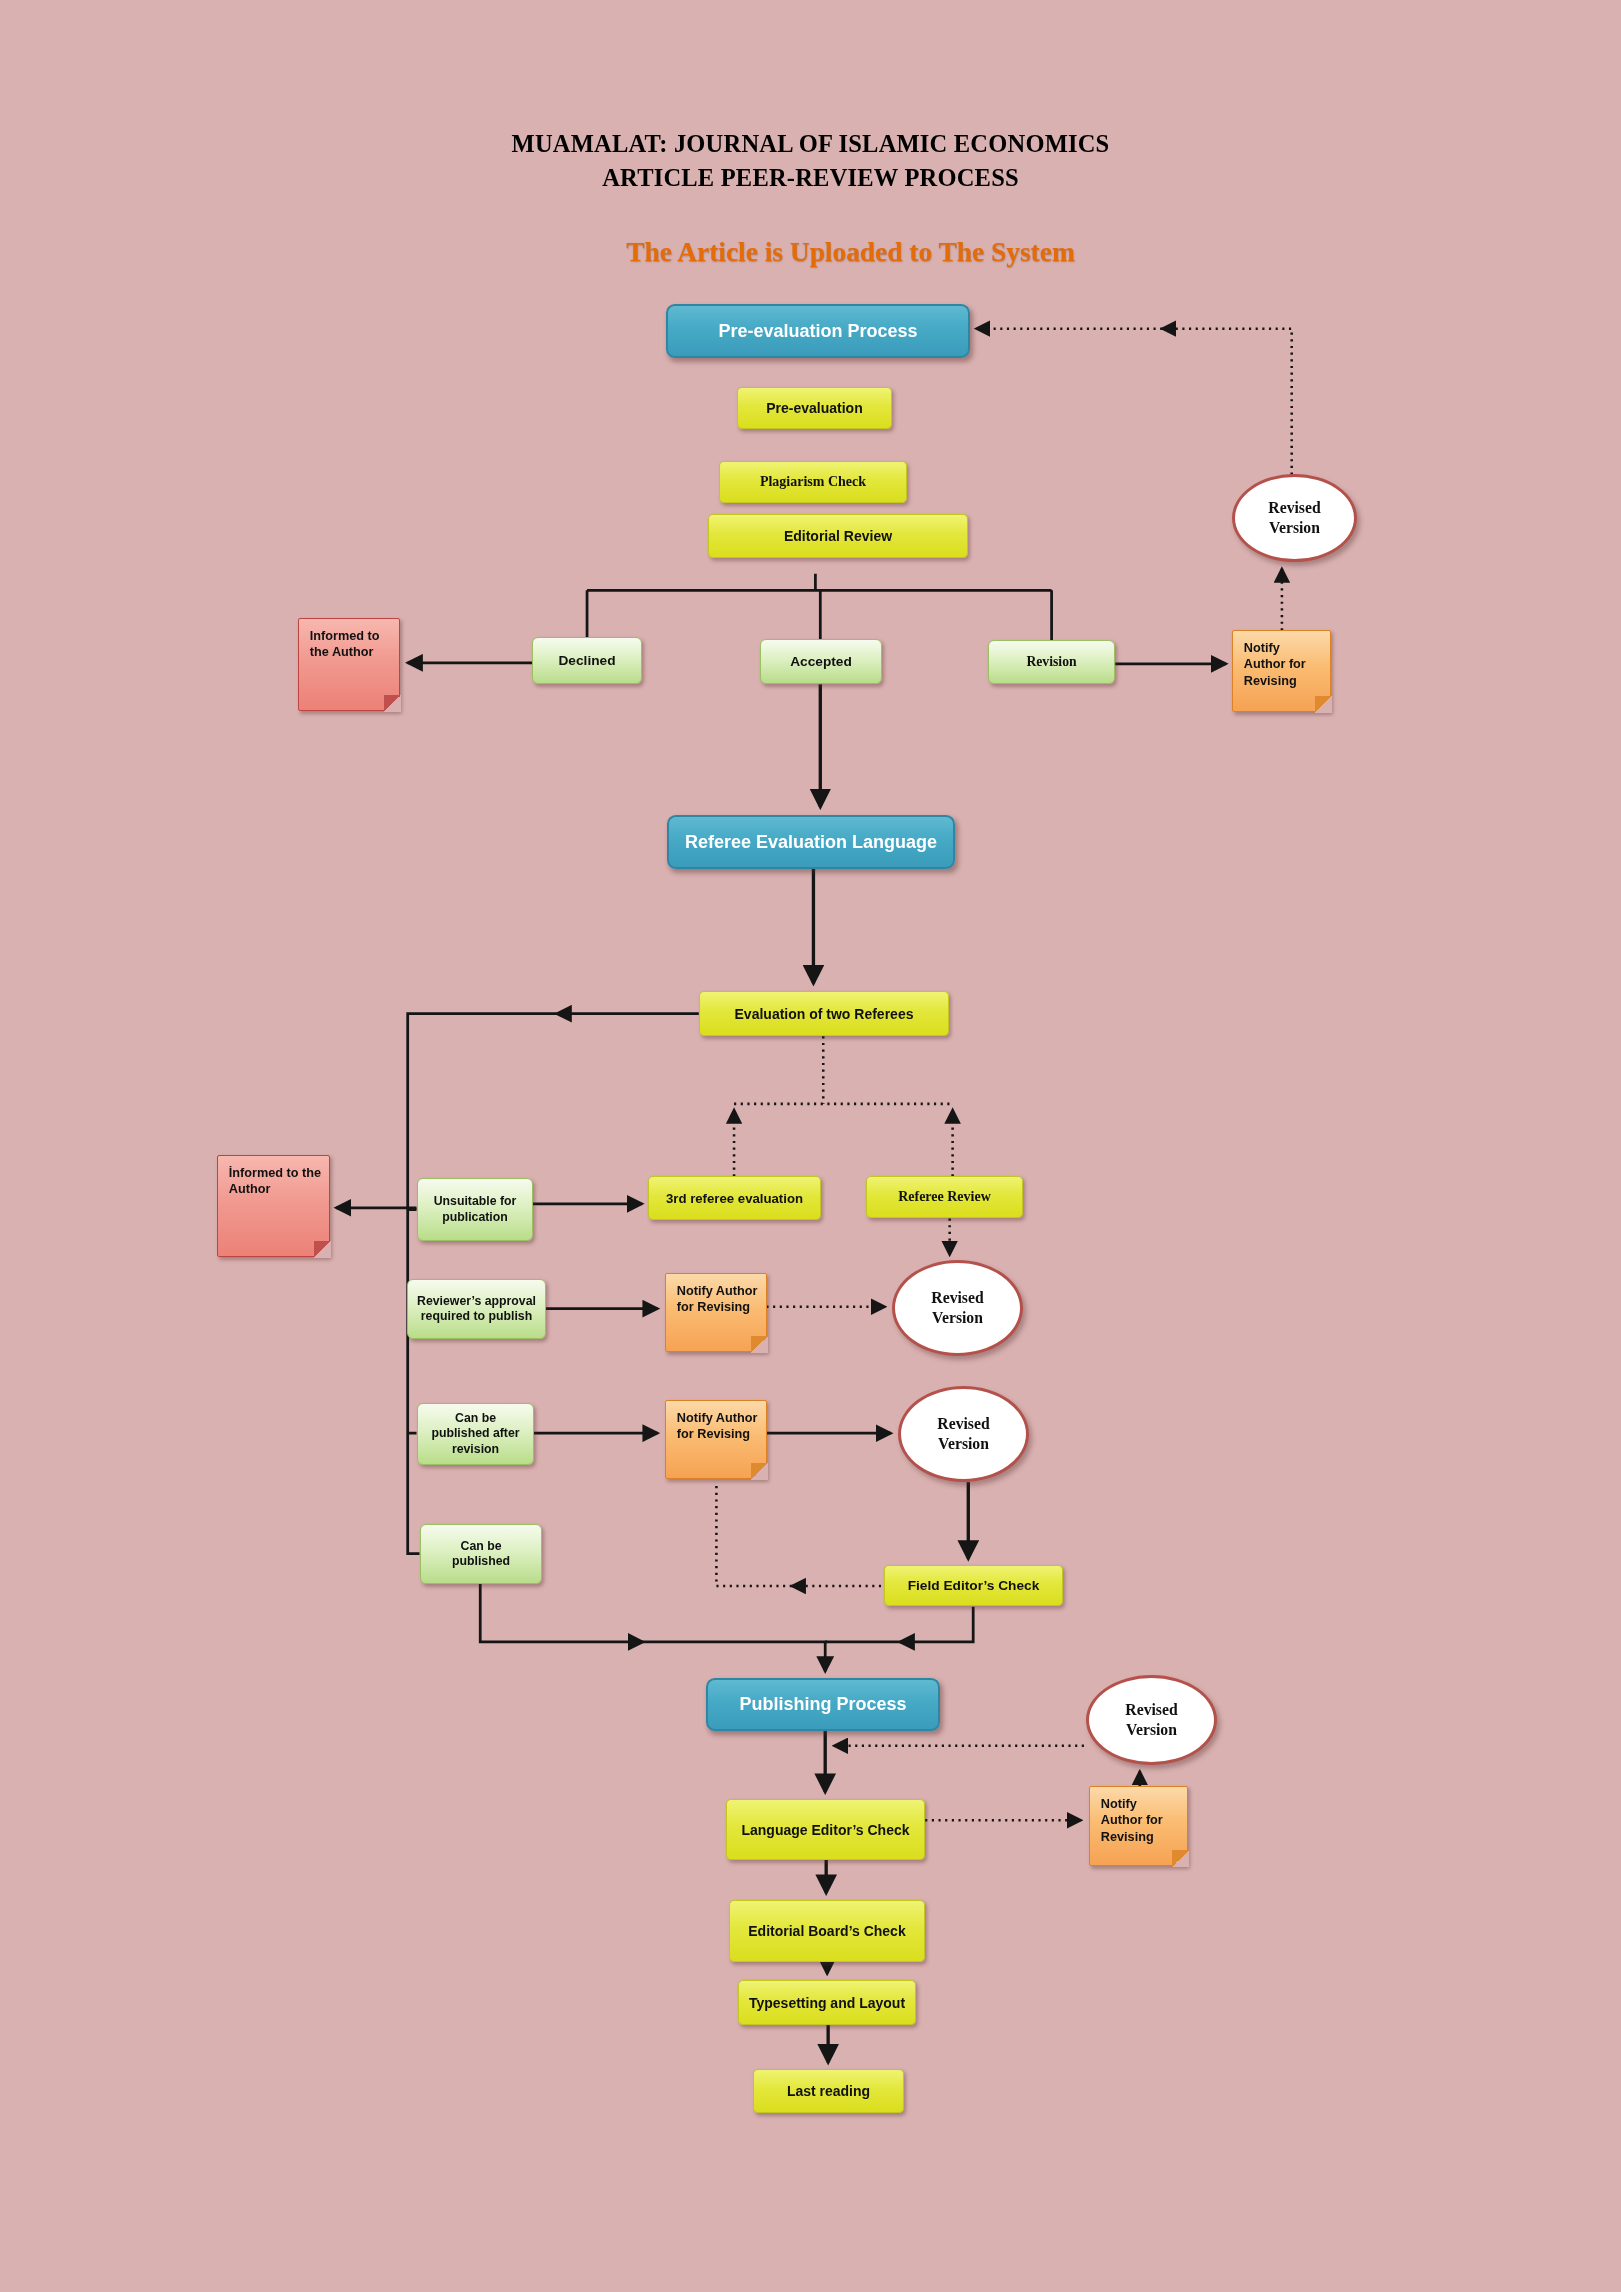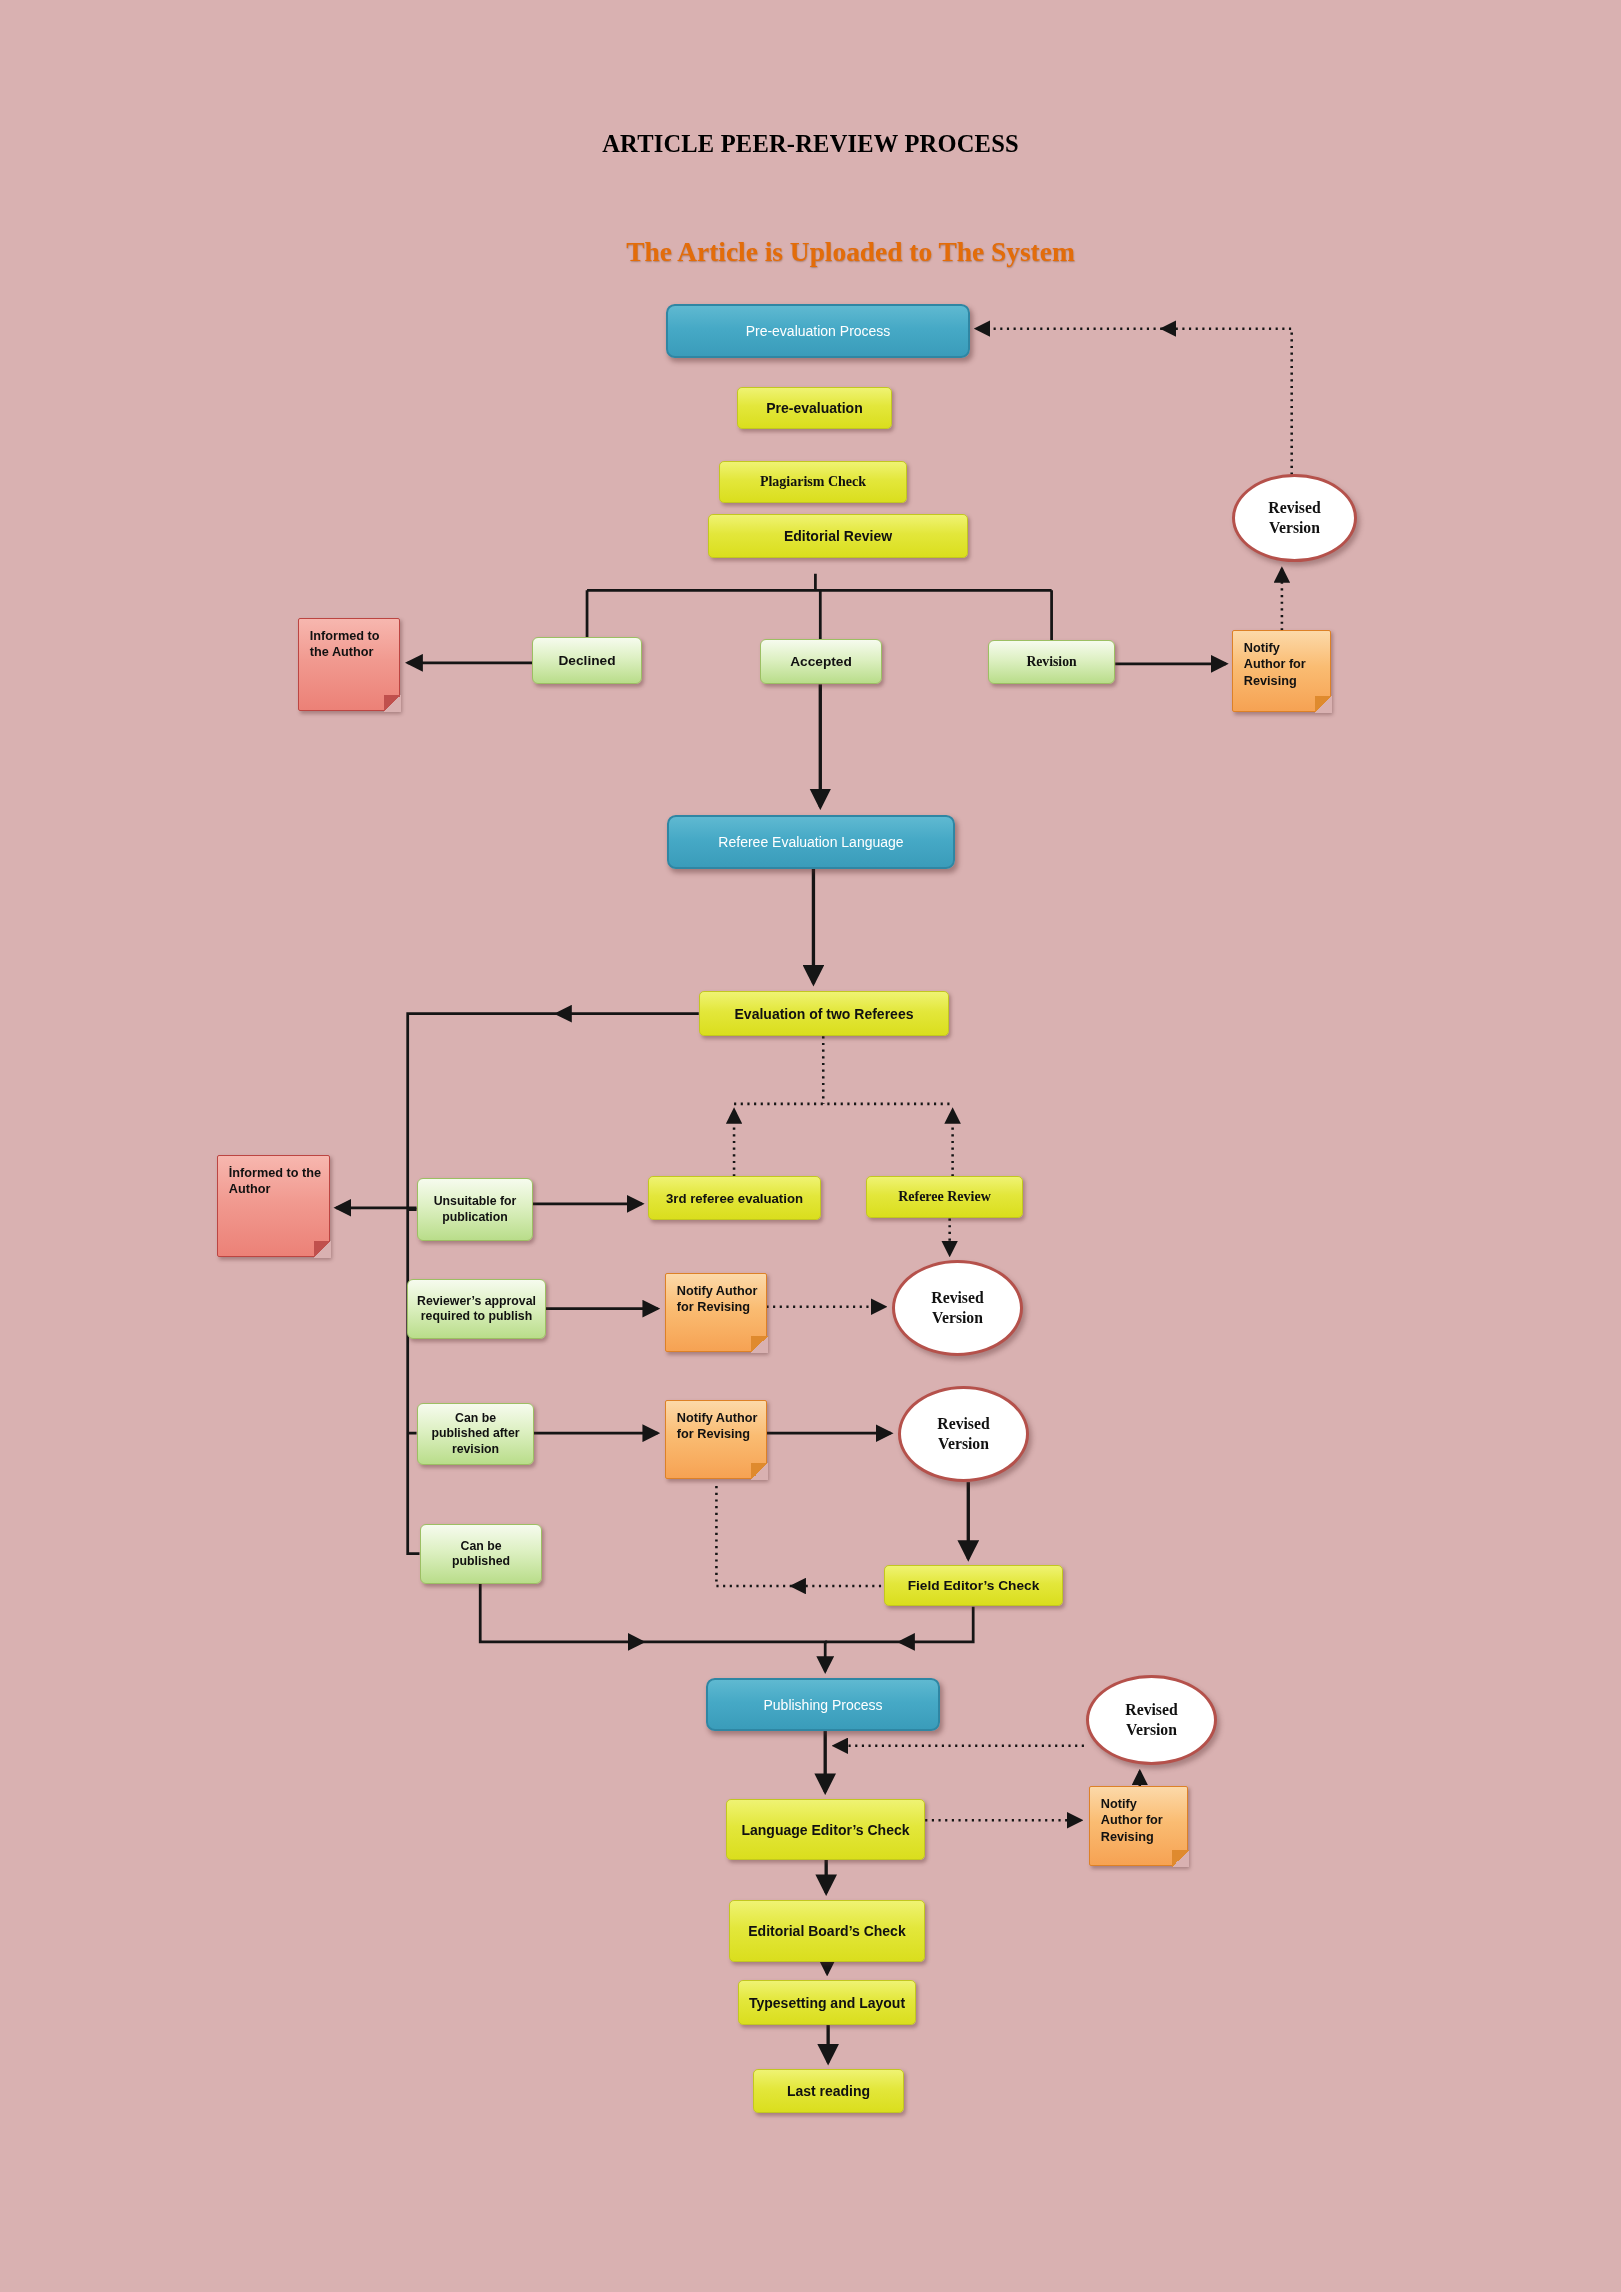--- a/index.html
+++ b/index.html
@@ -9,21 +9,21 @@
   #connectors { position:absolute; left:0; top:0; z-index:1; }
   .solid   { stroke:#151515; stroke-width:2.8; fill:none; }
   .solid-thick { stroke:#151515; stroke-width:3.4; fill:none; }
   .dotted  { stroke:#151515; stroke-width:2.6; fill:none; stroke-dasharray:2.2 4.6; }
 
   .node { position:absolute; z-index:2; display:flex; align-items:center; justify-content:center;
           text-align:center; box-sizing:border-box; }
 
   .box-blue { background:linear-gradient(180deg,#5fb9d1 0%,#46a9c6 45%,#3a9cba 100%);
               border:2px solid #2f86a3; border-radius:8.8px; color:#ffffff;
-              font-weight:normal; font-size:14px; box-shadow:2.9px 3.9px 4.9px rgba(80,40,40,.4); }
+              font-weight:bold; font-size:18px; box-shadow:2.9px 3.9px 4.9px rgba(80,40,40,.4); }
 
   .box-yellow { background:linear-gradient(180deg,#eff373 0%,#e3e73b 45%,#dade1d 100%);
                 border:1.5px solid #c2c71f; border-radius:4.9px; color:#111;
                 font-weight:bold; font-size:14px; box-shadow:2px 2.9px 3.9px rgba(80,40,40,.35); }
 
   .box-green { background:linear-gradient(180deg,#f6fbee 0%,#ddf0c2 45%,#b9dd8a 100%);
                border:1.5px solid #9cbf63; border-radius:6px; color:#111;
                font-weight:bold; font-size:13.7px; box-shadow:2px 2.9px 3.9px rgba(80,40,40,.35); }
   .box-green.sm { font-size:12.3px; line-height:1.25; padding:3.9px 7.8px; }
 
@@ -48,20 +48,21 @@
   #subtitle { position:absolute; left:0; top:237px; width:100%; z-index:2; text-align:center;
               font-family:"Liberation Serif", serif; font-weight:bold; font-size:27.4px; color:#e36c09;
               text-shadow:0.5px 1px 1.5px rgba(90,40,0,.35);margin-left:40px; }
 </style>
 </head>
 <body>
 
 <div id="canvas">
 
   <div id="title">
+    <div>MUAMALAT: JOURNAL OF ISLAMIC ECONOMICS</div>
     <div>ARTICLE PEER-REVIEW PROCESS</div>
   </div>
   <div id="subtitle">The Article is Uploaded to The System</div>
 
   <svg id="connectors" width="1621" height="2293" viewBox="0 0 1654 2339">
     <defs>
       <marker id="arr" viewBox="0 0 10 10" refX="8.5" refY="5" markerWidth="6.5" markerHeight="6.5" orient="auto">
         <path d="M0,0 L10,5 L0,10 z" fill="#151515"></path>
       </marker>
     </defs>

